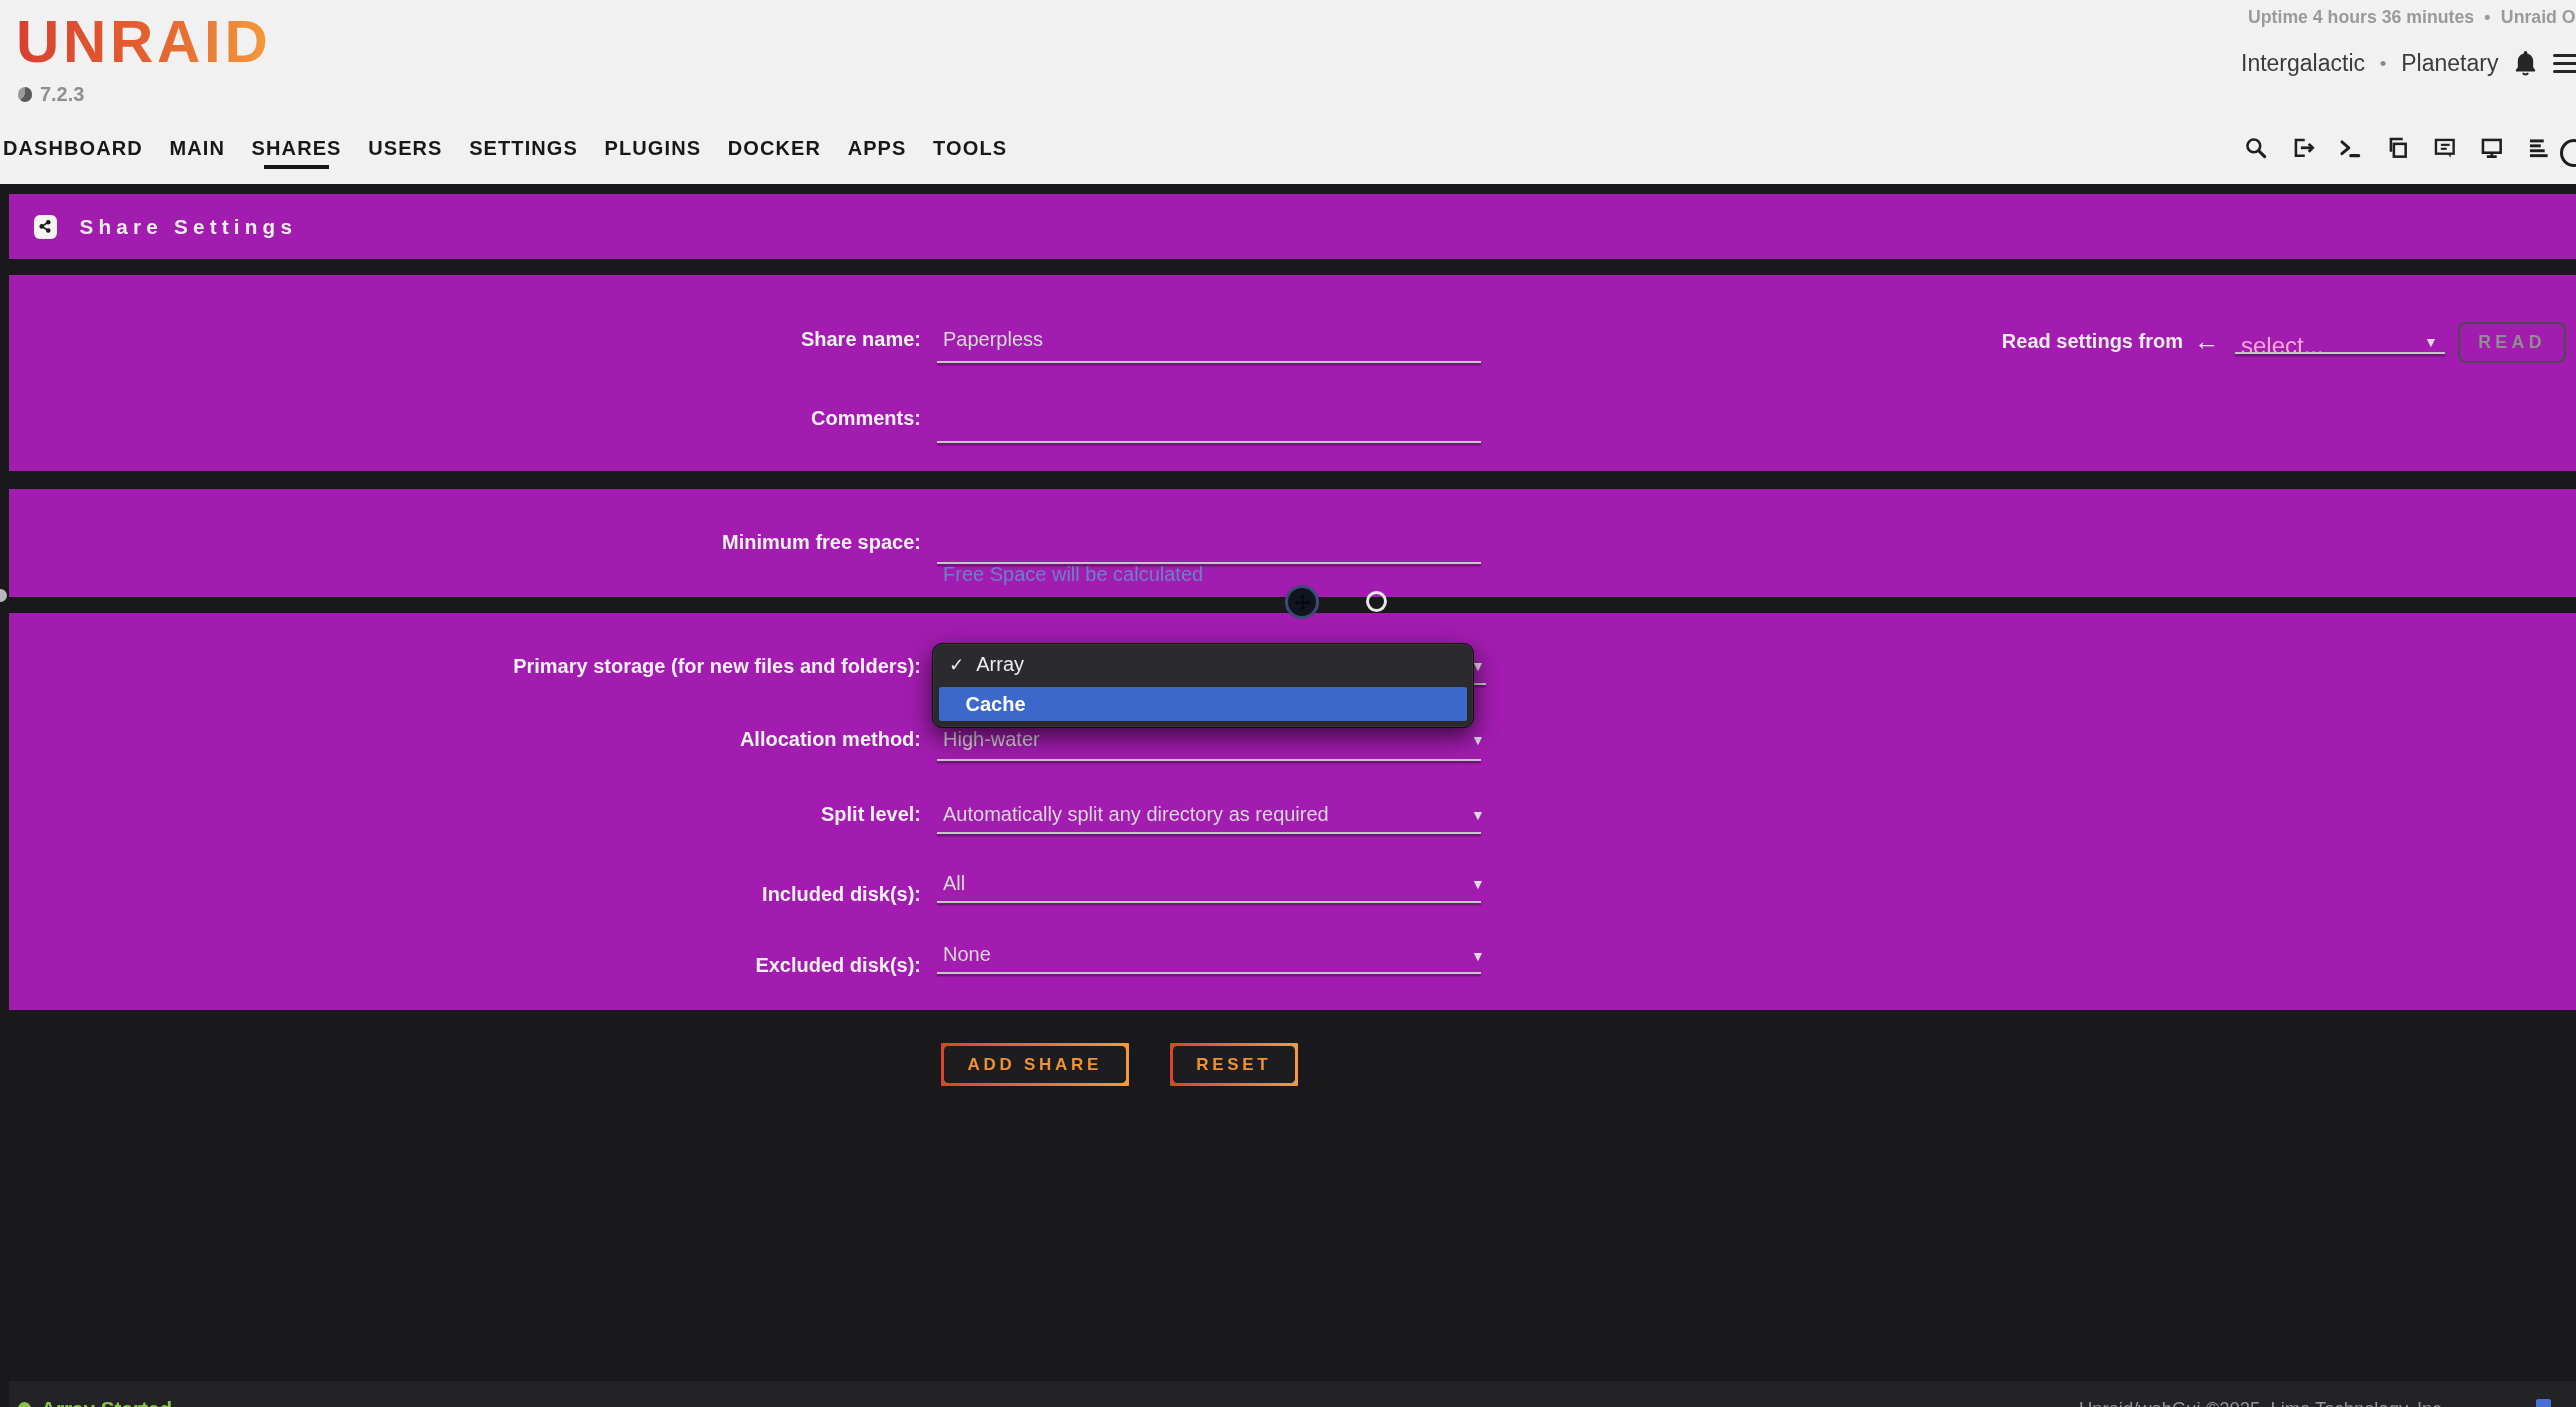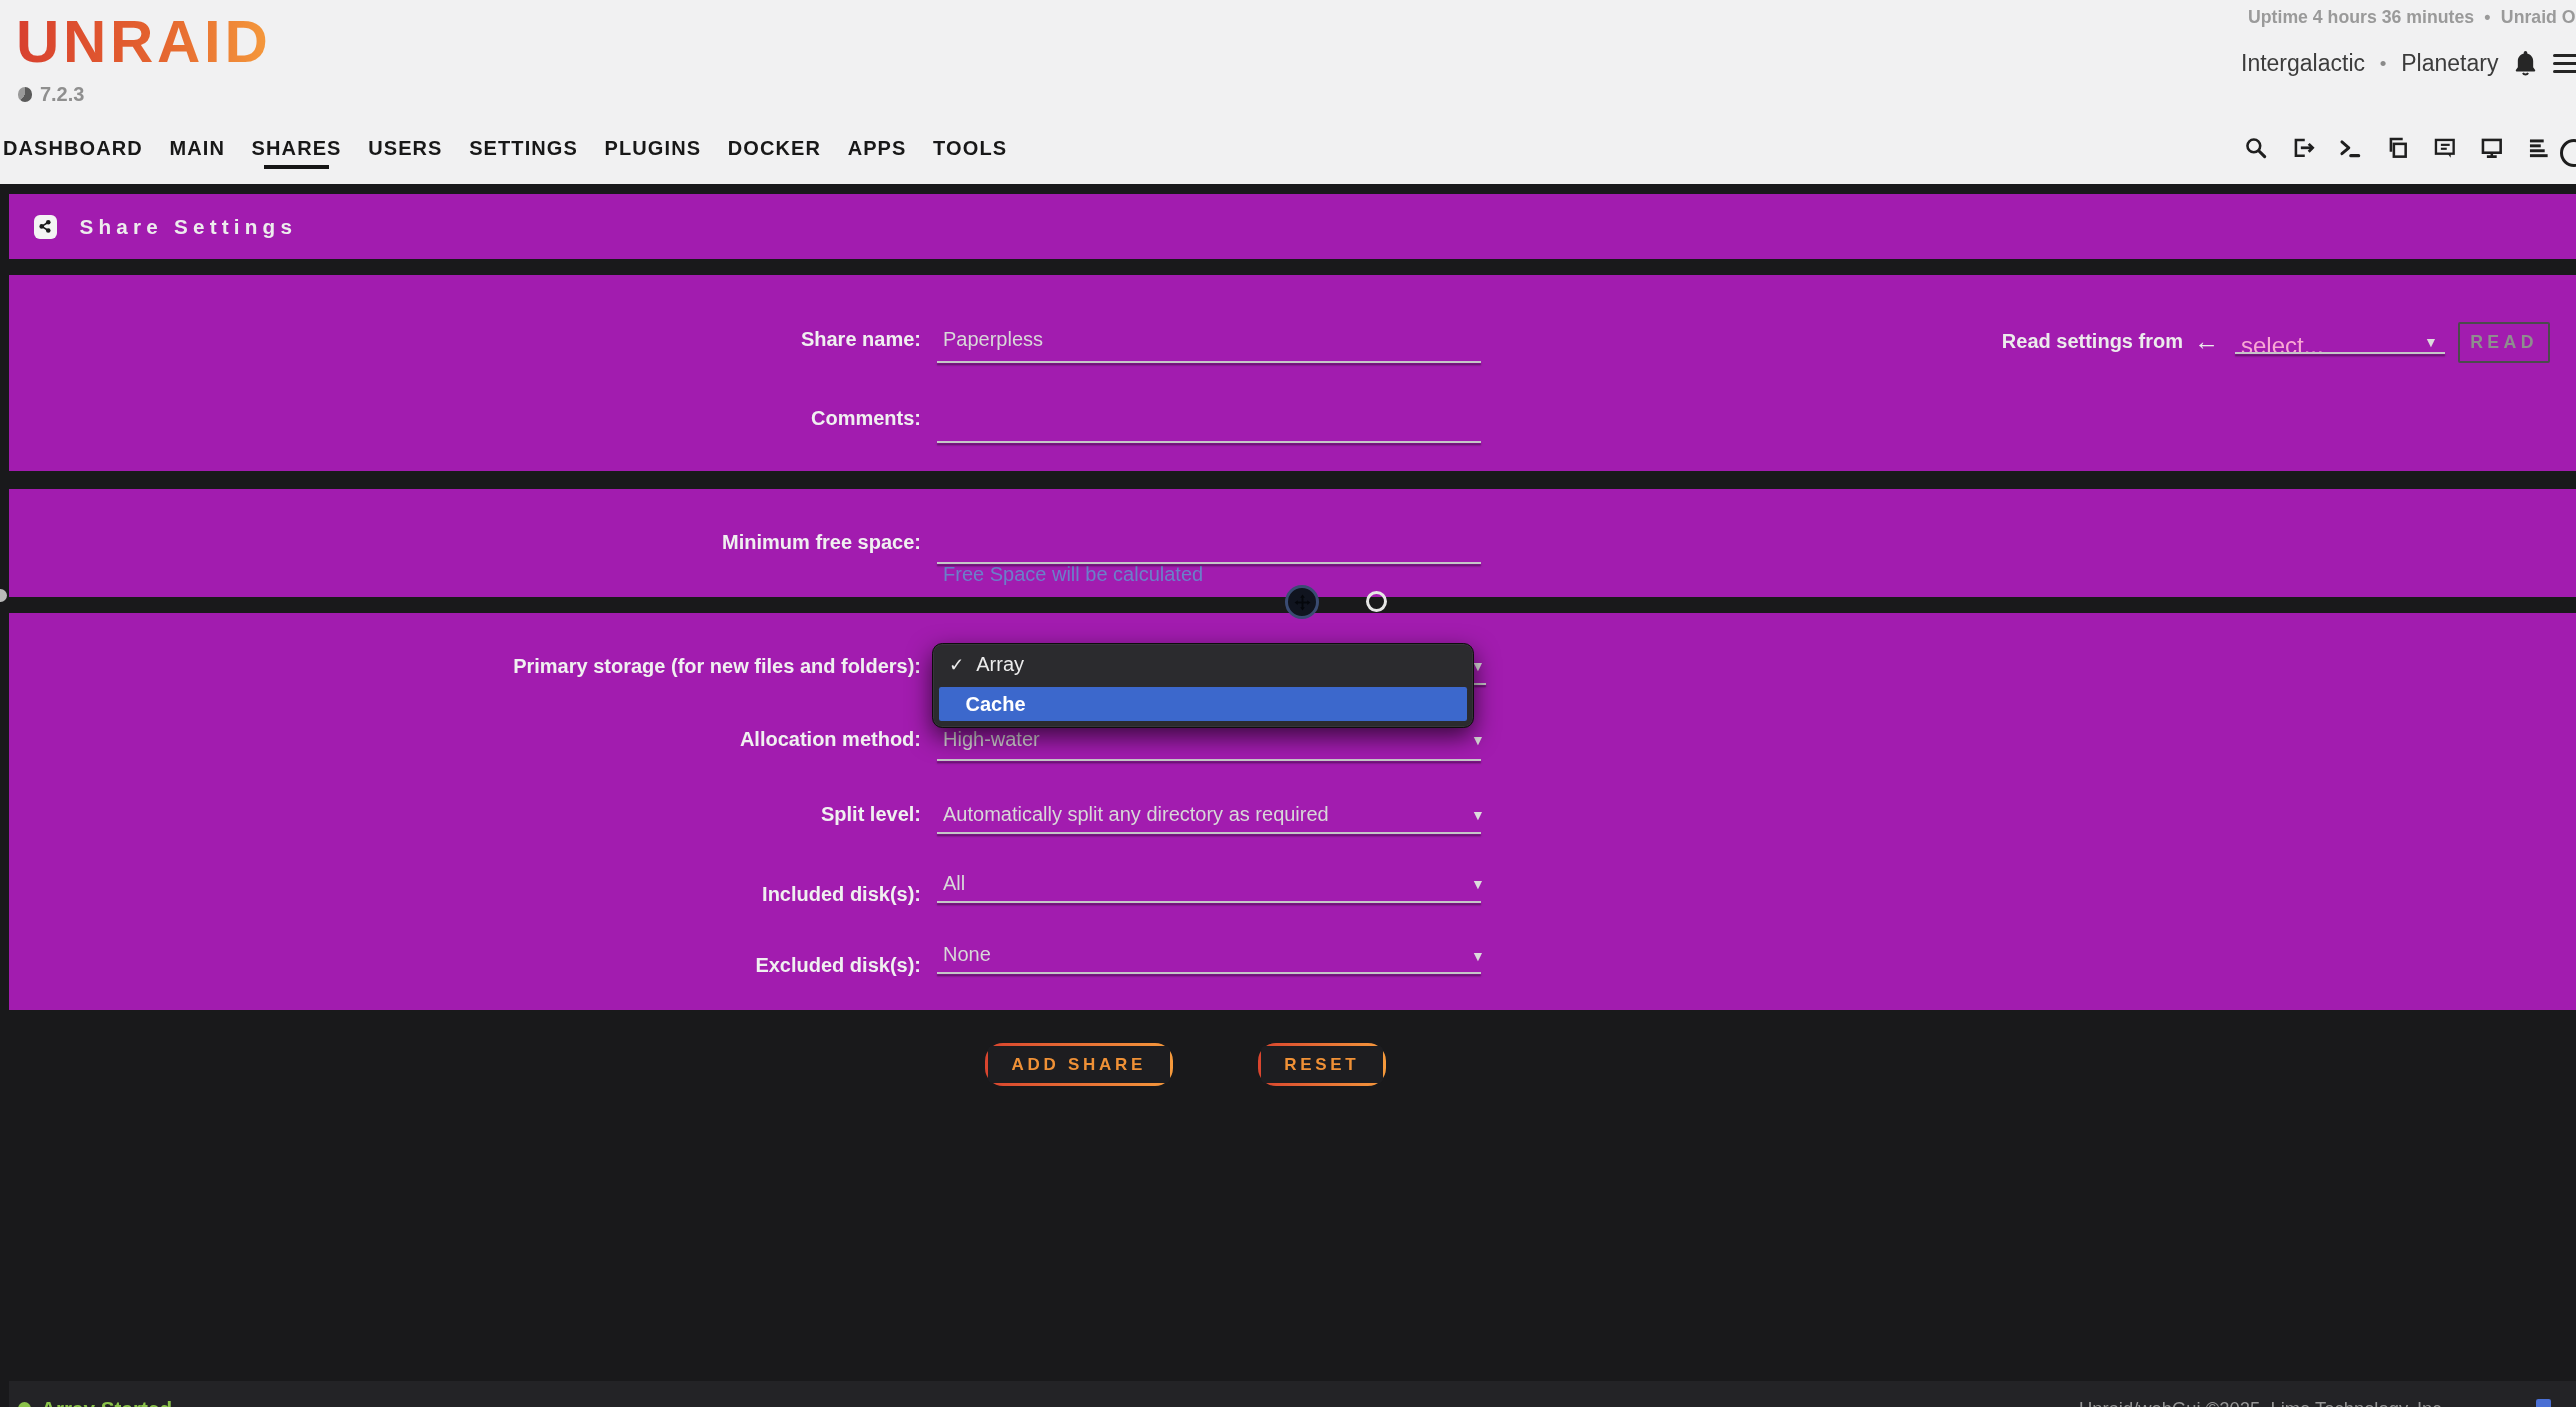--- a/index.html
+++ b/index.html
@@ -49,37 +49,37 @@
   .flabel{position:absolute;left:0;width:921px;text-align:right;font-size:20px;font-weight:bold;color:#f0f0f0;}
   .fvalue{position:absolute;left:943px;font-size:20px;color:#d8d8d8;white-space:nowrap;text-align:right;}
   .uline{position:absolute;height:2.2px;background:#c6c6c8;box-shadow:0 2.2px 1.5px rgba(0,0,0,.4);}
   .caret{position:absolute;font-size:14px;color:#dcdcdc;}
   .placeholder{color:#6b80c9;margin-top:32px;}
 
   
   .readlbl{position:absolute;left:1888px;top:146px;width:295px;text-align:right;font-size:20px;font-weight:bold;color:#ececec;}
   .readarrow{position:absolute;left:2194px;top:143px;font-size:25px;font-weight:bold;color:#ececec;}
   .readsel{position:absolute;left:2241px;top:148px;font-size:24px;color:#f9a8d4;}
-  .readbtn{position:absolute;left:2458px;top:138px;width:92px;height:41px;border:2.2px solid #4b4b4d;border-radius:2px;
+  .readbtn{position:absolute;left:2458px;top:138px;width:108px;height:41px;border:2.2px solid #4b4b4d;border-radius:8px;
            display:flex;align-items:center;justify-content:center;font-size:17.7px;font-weight:bold;
            letter-spacing:4.4px;color:#8e8e8e;background:transparent;}
 
   
   .popup{position:absolute;left:932px;top:459px;width:540px;height:83px;background:#2b2b2e;
          border:0.7px solid #0d0d0d;border-radius:10.3px;z-index:5;
          box-shadow:0 8.9px 25px rgba(0,0,0,.65), inset 0 0 0 0.7px #3b3b3e;}
   .popup .opt1{position:absolute;left:0;top:0;right:0;height:41px;display:flex;align-items:center;
                padding-left:16px;gap:11.8px;font-size:20px;color:#ececec;}
   .popup .check{font-size:18.4px;}
   .popup .opt2{position:absolute;left:5.9px;right:5.9px;top:43px;height:34px;background:#3c68cc;border-radius:2.2px;
                display:flex;align-items:center;padding-left:26.6px;font-size:20px;font-weight:bold;color:#ffffff;}
 
   
   .btnrow{position:absolute;left:941px;top:859px;display:flex;gap:41px;}
-  .obtn{background:linear-gradient(90deg,#d9442e,#f59a3c);padding:3px;border-radius:18px;cursor:pointer;margin-left:44px;}
+  .obtn{background:linear-gradient(90deg,#d9442e,#f59a3c);padding:3px;border-radius:1px;cursor:pointer;}
   .obtn>span{display:flex;align-items:center;justify-content:center;background:#1d1d20;border-radius:4.4px;
              padding:0 23.6px;height:37px;font-size:17px;font-weight:bold;letter-spacing:3.7px;color:#f09136;}
 
   
   .movecursor{position:absolute;left:1285px;top:401px;width:28px;height:28px;border-radius:50%;
               background:#10141f;border:3px solid #3a4c73;display:flex;align-items:center;justify-content:center;}
   .ringcursor{position:absolute;left:1366px;top:407px;width:14.8px;height:14.8px;border-radius:50%;
               border:3px solid #e6e6e6;background:transparent;}
   .edgedot{position:absolute;left:-6.6px;top:405px;width:13.3px;height:13.3px;border-radius:50%;background:#b9b9b9;}
 

